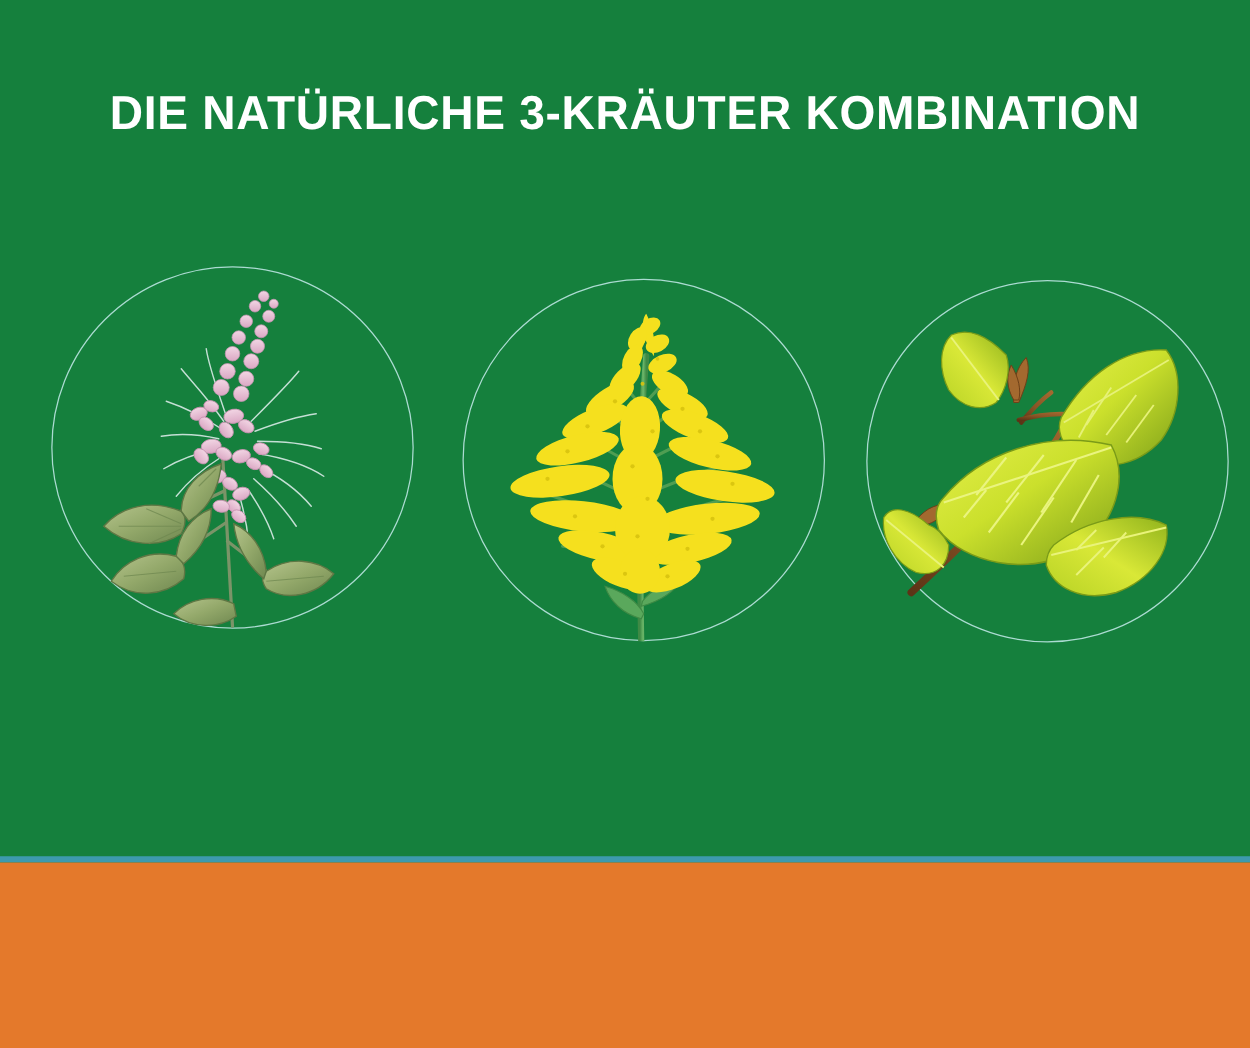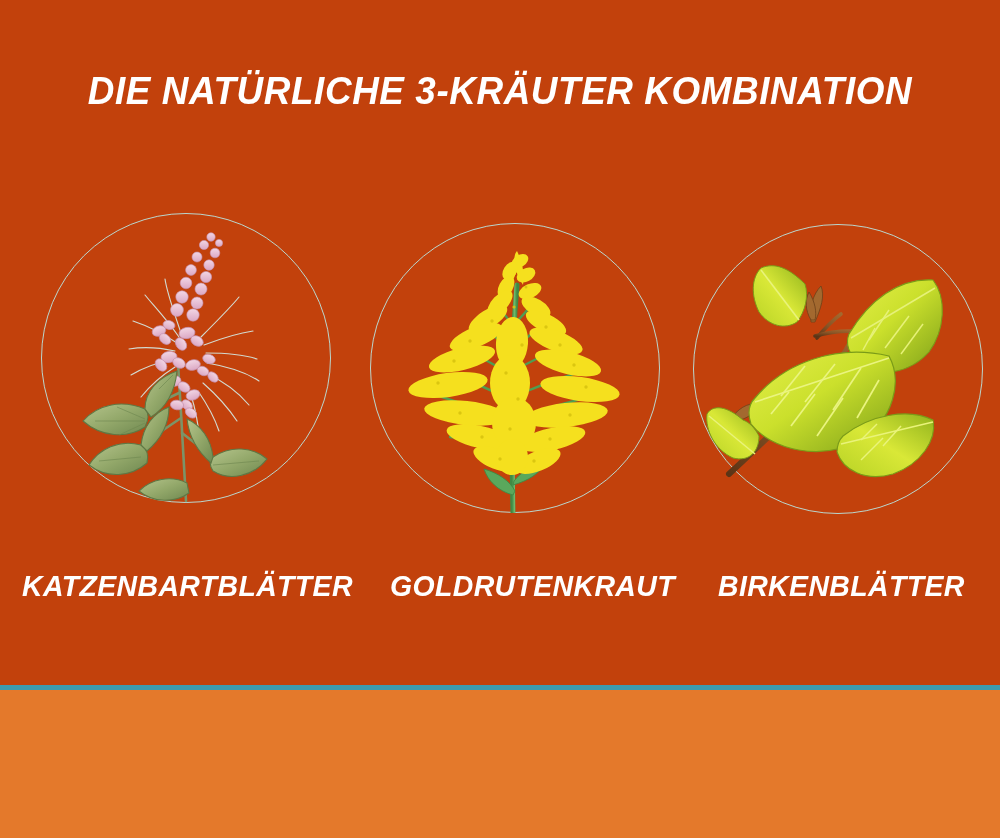--- a/index.html
+++ b/index.html
@@ -4,22 +4,21 @@
 <style>
   * { box-sizing: border-box; margin: 0; padding: 0; }
   html, body {
     width: 1000px; height: 838px;
     font-family: "Liberation Sans", sans-serif;
     overflow: hidden;
   }
   #poster {
     position: relative;
     width: 1000px; height: 698px;
-    background: #c2410c;
-    font-style: italic;
+    background: #15803d;
   }
   
   #title {
     position: absolute;
     left: 0; right: 0; top: 70px;
     text-align: center;
     color: #ffffff;
     font-size: 38px;
     font-weight: bold;
     letter-spacing: 0.6px;
@@ -364,25 +363,20 @@
             <path d="M168 236 L190 214"></path>
         </g>
 
         <path d="M50 196 C34 182 20 180 14 190 C12 206 22 226 40 234 C56 238 66 228 66 212 C62 204 56 198 50 196 Z" fill="url(#bLeafB)" stroke="#7a9b18" stroke-width="1"></path>
         <path d="M16 192 L62 230" stroke="#e9f37a" stroke-width="1.5" fill="none"></path>
       </svg>
     </div>
 
   </div>
 
-  <div id="labels">
-    <div class="herb-label l0">KATZENBARTBLÄTTER</div>
-    <div class="herb-label l1">GOLDRUTENKRAUT</div>
-    <div class="herb-label l2">BIRKENBLÄTTER</div>
-  </div>
 
   <div id="accent-stripe"></div>
   <div id="footer">
     
 
     
   </div>
 
 </div>
 

